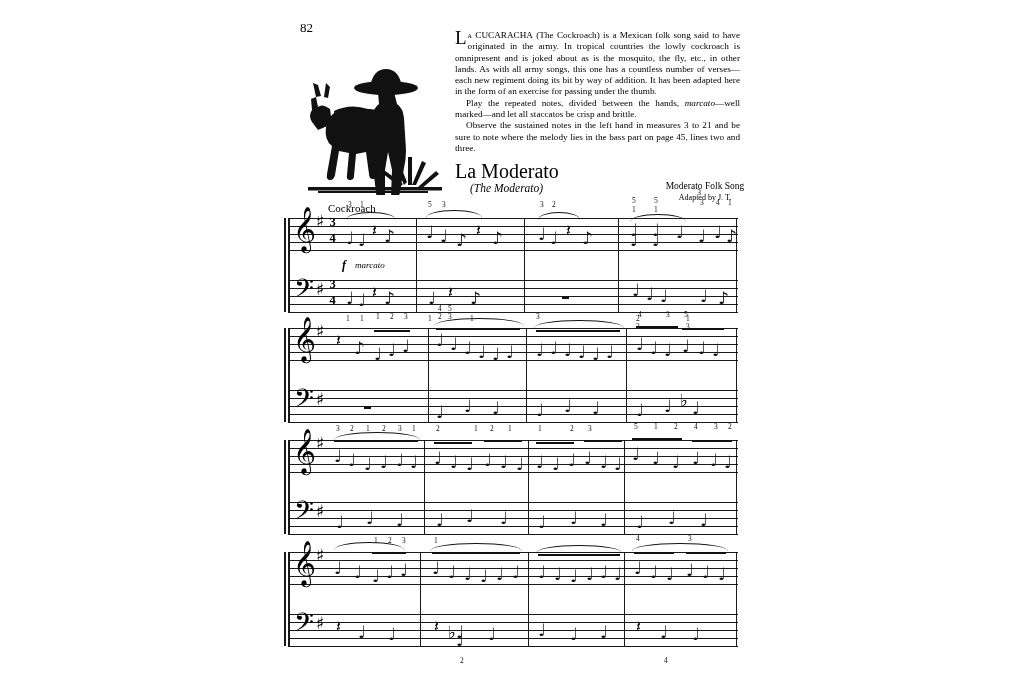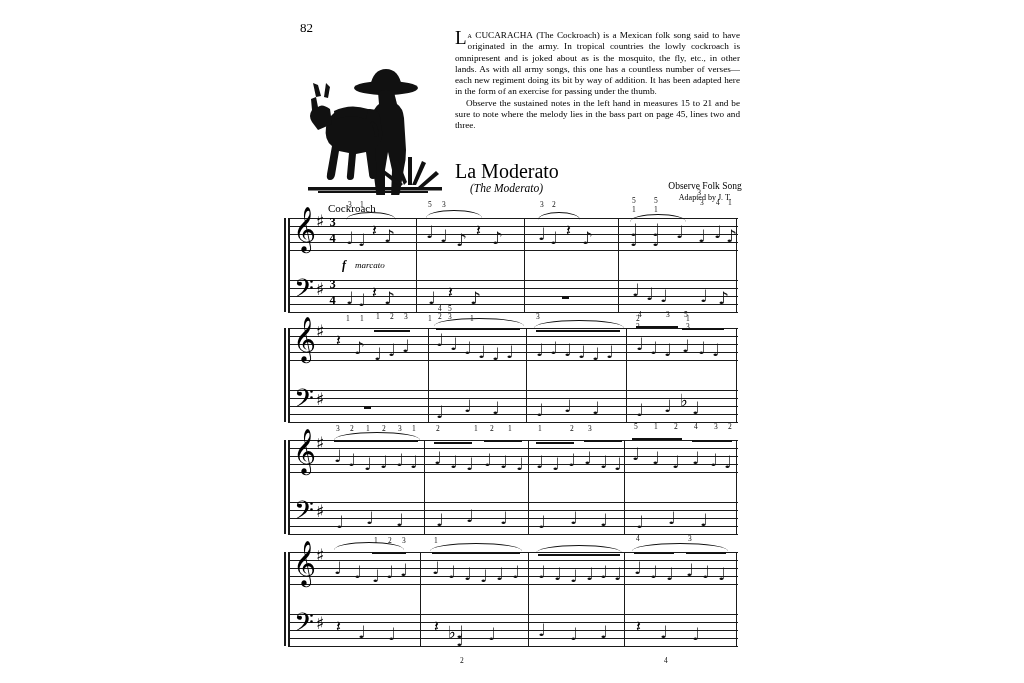--- a/index.html
+++ b/index.html
@@ -253,27 +253,30 @@
         <rect x="8" y="152" width="134" height="3.5"></rect>
         <rect x="18" y="156" width="110" height="2"></rect>
       </g>
     </svg>
   </div>
 
   <div class="intro">
     <p>
       <span class="dropcap">L</span><span class="smallcaps">a CUCARACHA</span><span> (The Cockroach) is a Mexican folk song said to have originated in the army. In tropical countries the lowly cockroach is omnipresent and is joked about as is the mosquito, the fly, etc., in other lands. As with all army songs, this one has a countless number of verses—each new regiment doing its bit by way of addition. It has been adapted here in the form of an exercise for passing under the thumb.</span>
     </p>
-    <p class="indent">Observe the sustained notes in the left hand in measures 15 to 21 and be sure to note where the melody lies in the bass part on page 45, lines two and three.</p>
+    <p class="indent">
+      <span>Play the repeated notes, divided between the hands, </span><span class="ital">marcato</span><span>—well marked—and let all staccatos be crisp and brittle.</span>
+    </p>
+    <p class="indent">Observe the sustained notes in the left hand in measures 3 to 21 and be sure to note where the melody lies in the bass part on page 45, lines two and three.</p>
   </div>
 
   <div class="song-title">La Moderato</div>
   <div class="song-subtitle">(The Moderato)</div>
   <div class="credit">
-    <div>Observe Folk Song</div>
+    <div>Moderato Folk Song</div>
     <div class="adapted">Adapted by J. T.</div>
   </div>
   <div class="tempo">Cockroach</div>
 
   <div class="system" style="top:218px;">
     <div class="staff-wrap">
 
       <div class="stave" style="position:absolute; top:0;">
         <div class="ln"></div>
           <div class="ln"></div>

